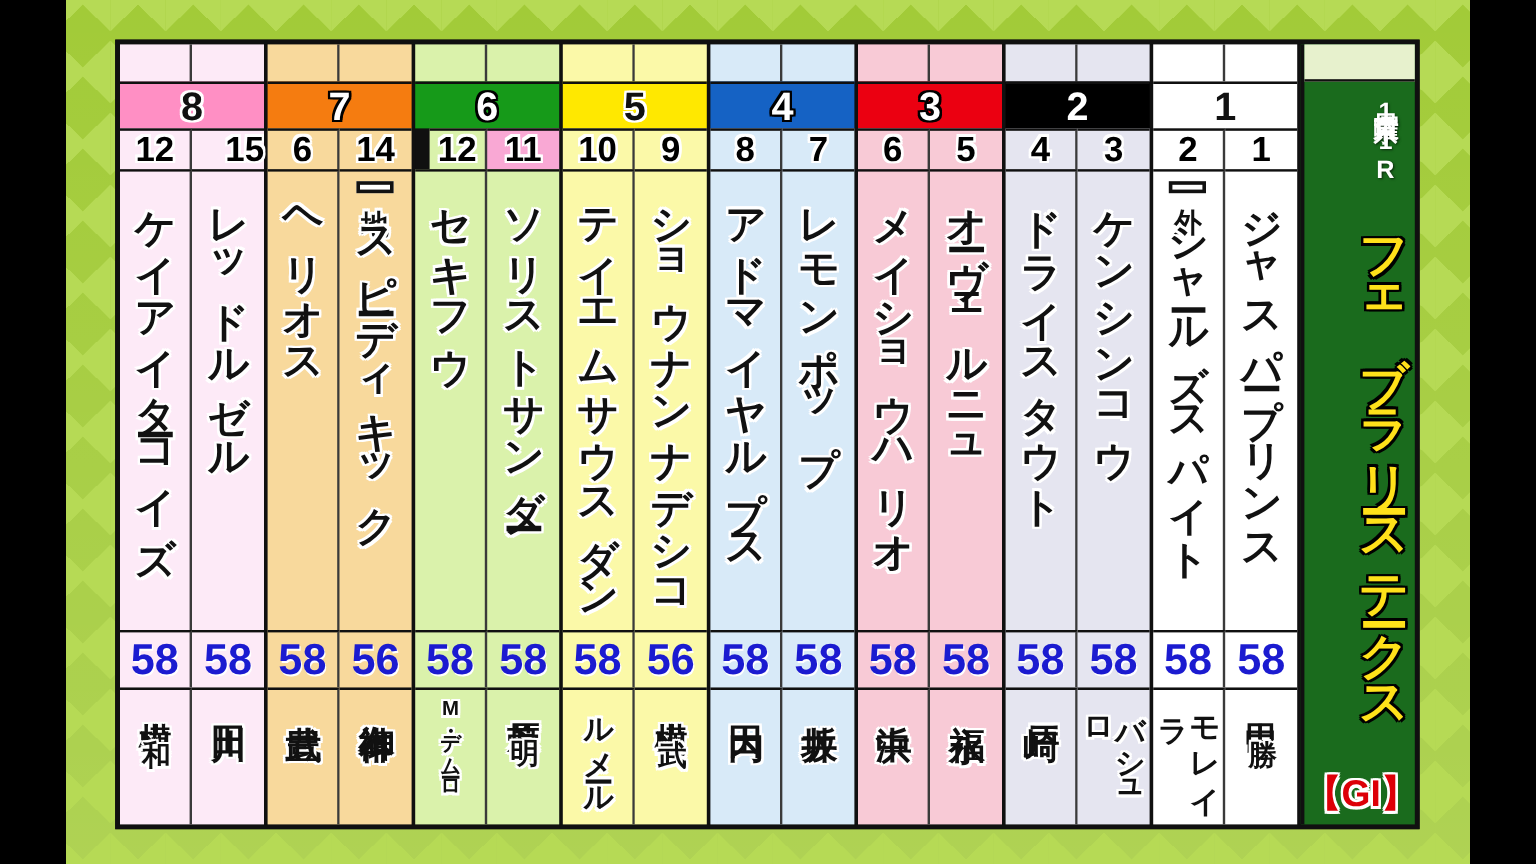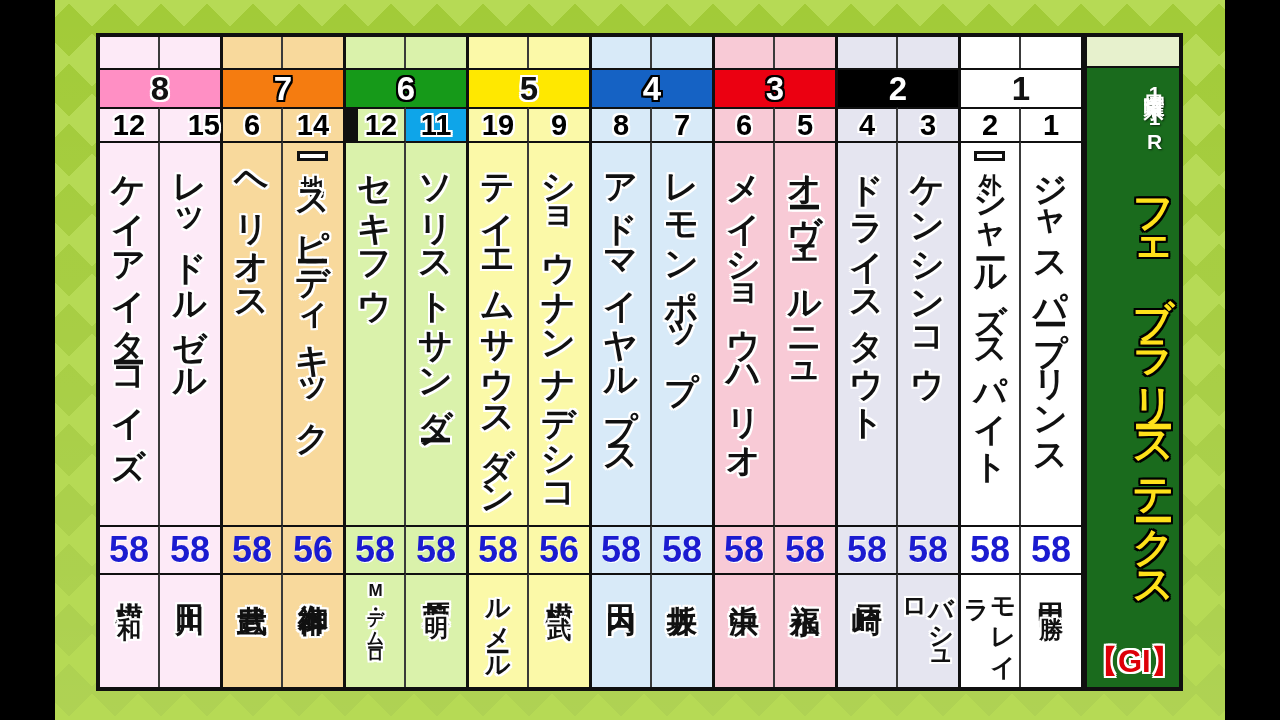--- a/index.html
+++ b/index.html
@@ -134,21 +134,21 @@
       </div>
       <div class="group">
         <div class="cell blank-cell colL" style="background: rgb(218, 242, 171);"></div>
         <div class="cell blank-cell" style="background: rgb(218, 242, 171);"></div>
         <div class="cell gate-cell rowline" style="background: rgb(22, 154, 25);">
           <span class="fg-light halo-b">6</span>
         </div>
         <div class="cell num-cell rowline colL" style="background: rgb(218, 242, 171); margin-left: 12px;">
           <span class="halo-w">12</span>
         </div>
-        <div class="cell num-cell rowline" style="background: #0ea5e9;">
+        <div class="cell num-cell rowline" style="background: #f9a8d4;">
           <span class="halo-w">11</span>
         </div>
         <div class="cell name-cell rowline colL" style="background: rgb(218, 242, 171);">
           <span class="vtext halo-w" style="font-size: 34px;">セキフウ</span>
         </div>
         <div class="cell name-cell rowline" style="background: rgb(218, 242, 171);">
           <span class="vtext halo-w" style="font-size: 34px;">ソリストサンダー</span>
         </div>
         <div class="cell weight-cell rowline colL" style="background: rgb(218, 242, 171);">
           <span>58</span>
@@ -163,21 +163,21 @@
           <span class="vtext halo-w" style="font-size: 27px;">菅原<span class="jockey-small">明</span></span>
         </div>
       </div>
       <div class="group">
         <div class="cell blank-cell colL" style="background: rgb(251, 249, 168);"></div>
         <div class="cell blank-cell" style="background: rgb(251, 249, 168);"></div>
         <div class="cell gate-cell rowline" style="background: rgb(255, 232, 0);">
           <span class="fg-dark halo-w">5</span>
         </div>
         <div class="cell num-cell rowline colL" style="background: rgb(251, 249, 168);">
-          <span class="halo-w">19</span>
+          <span class="halo-w">10</span>
         </div>
         <div class="cell num-cell rowline" style="background: rgb(251, 249, 168);">
           <span class="halo-w">9</span>
         </div>
         <div class="cell name-cell rowline colL" style="background: rgb(251, 249, 168);">
           <span class="vtext halo-w" style="font-size: 34px;">テイエムサウスダン</span>
         </div>
         <div class="cell name-cell rowline" style="background: rgb(251, 249, 168);">
           <span class="vtext halo-w" style="font-size: 34px;">ショウナンナデシコ</span>
         </div>

